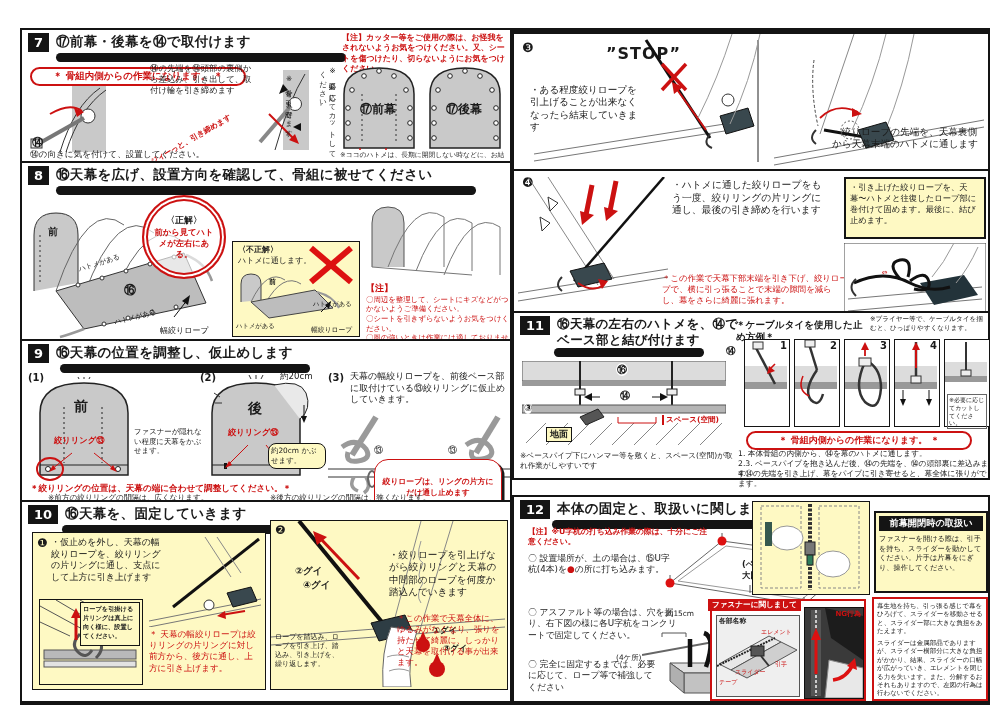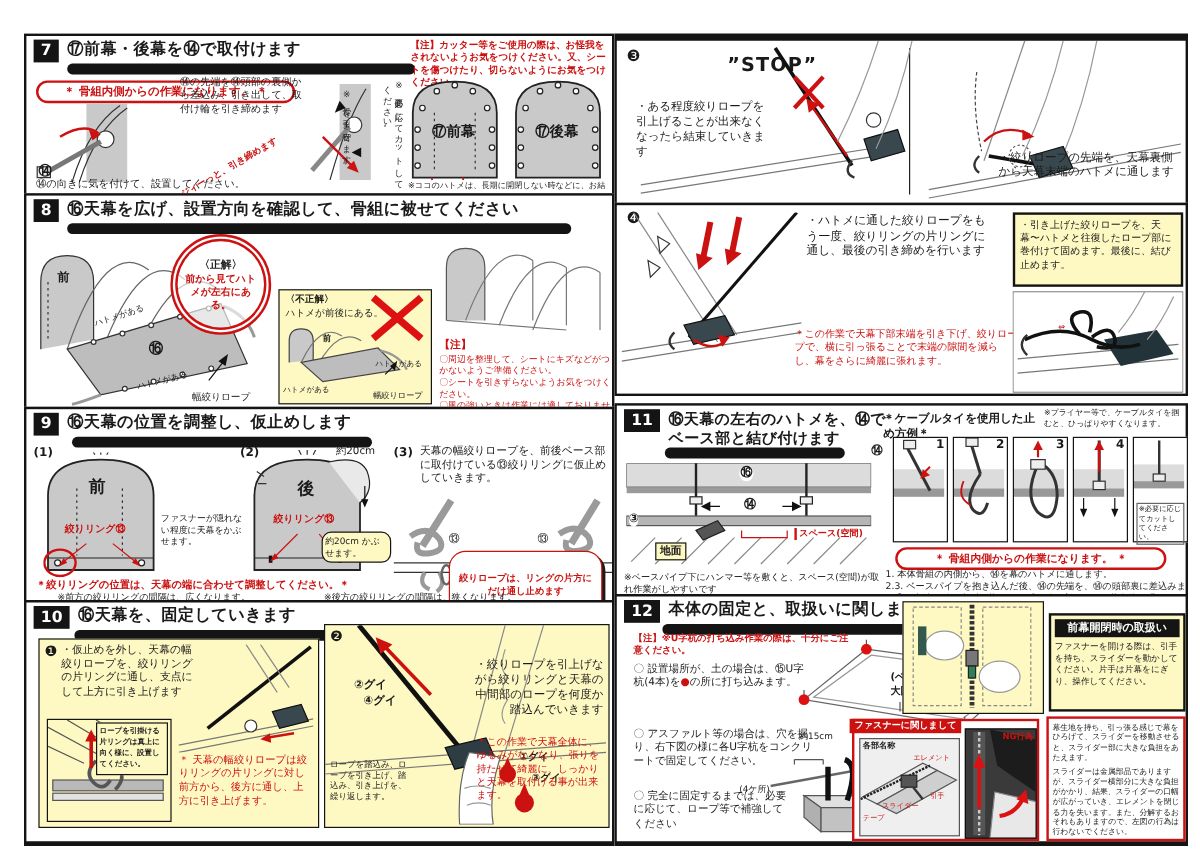--- a/index.html
+++ b/index.html
@@ -142,21 +142,21 @@
       <span class="t" style="left:52px;top:64px;font-size:7px;transform:rotate(-18deg)">ハトメがある</span>
       <span class="t" style="left:88px;top:118px;font-size:7px;transform:rotate(-14deg)">ハトメがある</span>
       <span class="t" style="left:134px;top:131px;font-size:8px">幅絞りロープ</span>
     </div>
     <div class="circbig" style="left:120px;top:32px;width:84px;height:84px">
       <span style="font-size:9px;font-weight:bold">〈正解〉</span>
       <span class="red" style="font-size:8.3px;font-weight:bold;width:62px">前から見てハトメが左右にある。</span>
     </div>
     <div class="wbox" style="left:210px;top:78px;width:128px;height:96px">
       <div class="t" style="left:5px;top:3px;font-size:8px;font-weight:bold">〈不正解〉</div>
-      <div class="t" style="left:5px;top:14px;font-size:8px">ハトメが前後にある。</div>
+      <div class="t" style="left:5px;top:14px;font-size:8px">ハトメに通します。</div>
       <svg class="abs" style="left:72px;top:2px" width="52" height="42" viewBox="0 0 52 42">
         <line x1="6" y1="4" x2="46" y2="38" stroke="#d11" stroke-width="6"></line>
         <line x1="46" y1="4" x2="6" y2="38" stroke="#d11" stroke-width="6"></line>
       </svg>
       <svg class="abs" style="left:4px;top:26px" width="118" height="52" viewBox="0 0 118 52">
         <path d="M4 34 V16 Q4 6 14 6 Q24 6 24 16 V32" fill="#c9c9c9" stroke="#444"></path>
         <path d="M14 34 Q30 0 48 12" fill="none" stroke="#777"></path>
         <path d="M28 36 Q46 4 64 16" fill="none" stroke="#777"></path>
         <path d="M14 34 L78 22 L96 40 L32 50 Z" fill="#bdbdbd" stroke="#444"></path>
         <path d="M80 24 Q96 28 102 40" stroke="#999" stroke-width="2" fill="none"></path>
@@ -306,21 +306,21 @@
         <path d="M118 150 q10 -4 20 0 M116 136 q10 -4 22 0" stroke="#999" fill="none"></path>
         <line x1="88" y1="58" x2="48" y2="16" stroke="#c11" stroke-width="3"></line>
         <polygon points="42,10 46,24 56,16" fill="#c11"></polygon>
         <circle cx="152" cy="124" r="7" fill="#c11"></circle>
           <polygon points="152,110 147,122 157,122" fill="#c11"></polygon>
         <circle cx="166" cy="148" r="8" fill="#c11"></circle>
           <polygon points="166,132 160,146 172,146" fill="#c11"></polygon>
       </svg>
       <div class="t" style="left:24px;top:44px;font-size:9.5px;font-weight:bold">②グイ</div>
       <div class="t" style="left:32px;top:58px;font-size:9.5px;font-weight:bold">④グイ</div>
-      <div class="t" style="left:118px;top:28px;width:114px;font-size:9.6px;text-align:right">・絞りロープを引上げながら絞りリングと天幕の中間部のロープを何度か踏込んでいきます</div>
+      <div class="t" style="left:118px;top:28px;width:114px;font-size:9.6px;">・絞りロープを引上げながら絞りリングと天幕の中間部のロープを何度か踏込んでいきます</div>
       <div class="t" style="left:162px;top:104px;font-size:8.4px;font-weight:bold">①グイ</div>
       <div class="t" style="left:172px;top:122px;font-size:8.4px;font-weight:bold">③グイ</div>
       <div class="t" style="left:4px;top:112px;width:66px;font-size:7px">ロープを踏込み、ロープを引き上げ、踏込み、引き上げを、繰り返します。</div>
       <div class="t red" style="left:126px;top:92px;width:106px;font-size:8.4px">＊この作業で天幕全体に、ゆるみがなくなり、張りを持たせて綺麗に、しっかりと天幕を取付ける事が出来ます。</div>
     </div>
   </div>
 
   <div class="sec" style="left:512px;top:28px;width:478px;height:143px;border-top-width:6px">
     <span class="t" style="left:8px;top:6px;font-size:13px">❸</span>
     <div class="t" style="left:92px;top:10px;font-size:16px;font-weight:bold;letter-spacing:1px">”STOP”</div>
@@ -381,21 +381,21 @@
         <line x1="4" y1="68" x2="138" y2="56" stroke="#777"></line>
       <polygon points="76,40 120,32 134,52 90,62" fill="#23333a"></polygon>
       <path d="M110 0 q-10 20 -22 34 M134 4 q-10 22 -22 36" stroke="#999" fill="none"></path>
       <path d="M10 40 q30 -14 56 0 q20 10 40 4" stroke="#111" stroke-width="3" fill="none"></path>
       <path d="M56 36 q-14 -16 0 -19 q13 -2 8 17 M66 38 q16 -12 19 1 q2 11 -15 7" stroke="#111" stroke-width="3" fill="none"></path>
       <path d="M12 36 q-9 8 0 17" stroke="#333" stroke-width="2" fill="none"></path>
       <text x="38" y="32" font-size="7" fill="#c11" transform="rotate(-8 38 32)">⇔</text>
     </svg>
   </div>
 
-  <div class="sec" style="left:512px;top:336px;width:478px;height:169px">
+  <div class="sec" style="left:512px;top:311px;width:478px;height:169px">
     <div class="hdr" style="max-width:230px">
       <span class="badge">11</span>
       <span class="title" style="font-size:12.5px">⑯天幕の左右のハトメを、⑭でベース部と結び付けます</span>
     </div>
     <div class="swoosh" style="left:40px;top:35px;width:150px"></div>
     <div class="abs" style="left:8px;top:48px;width:204px;height:86px">
       <svg width="204" height="86" viewBox="0 0 204 86">
         <rect x="0" y="0" width="204" height="20" fill="#dcdcdc" stroke="#555"></rect>
         <rect x="0" y="20" width="204" height="5" fill="#9a9a9a"></rect>
         <line x1="58" y1="-8" x2="58" y2="50" stroke="#222" stroke-width="2"></line>

